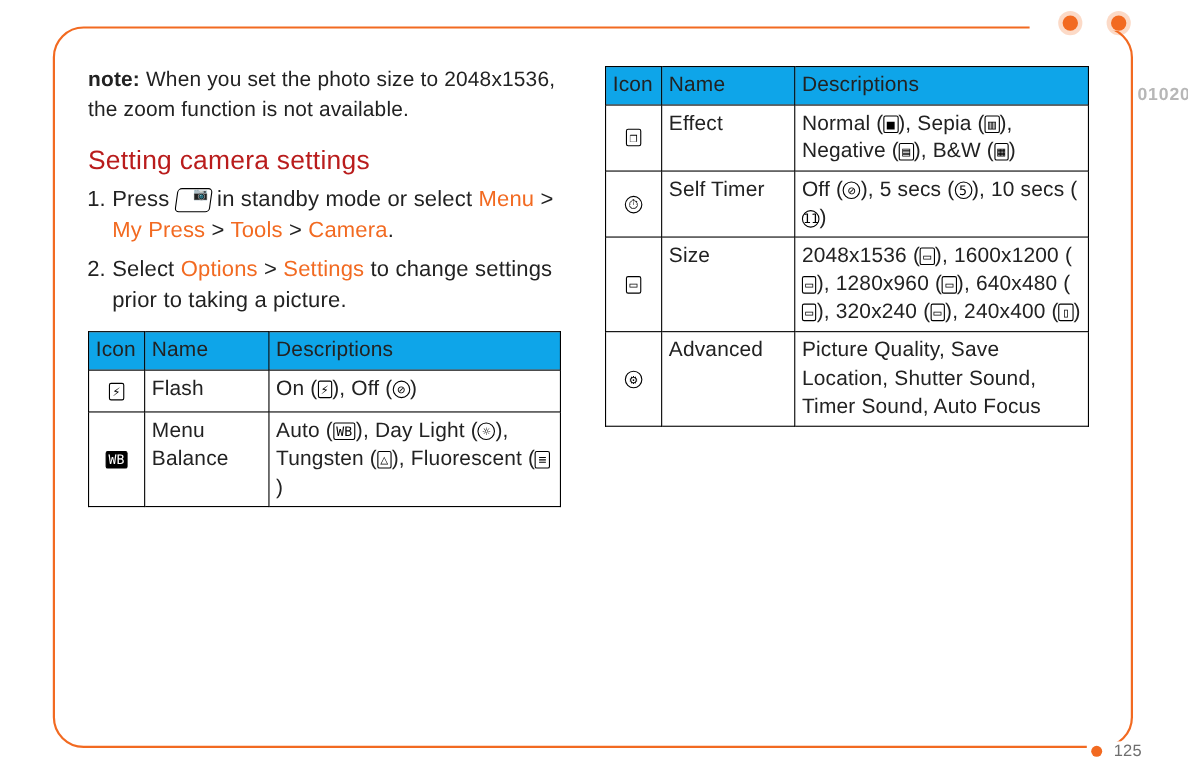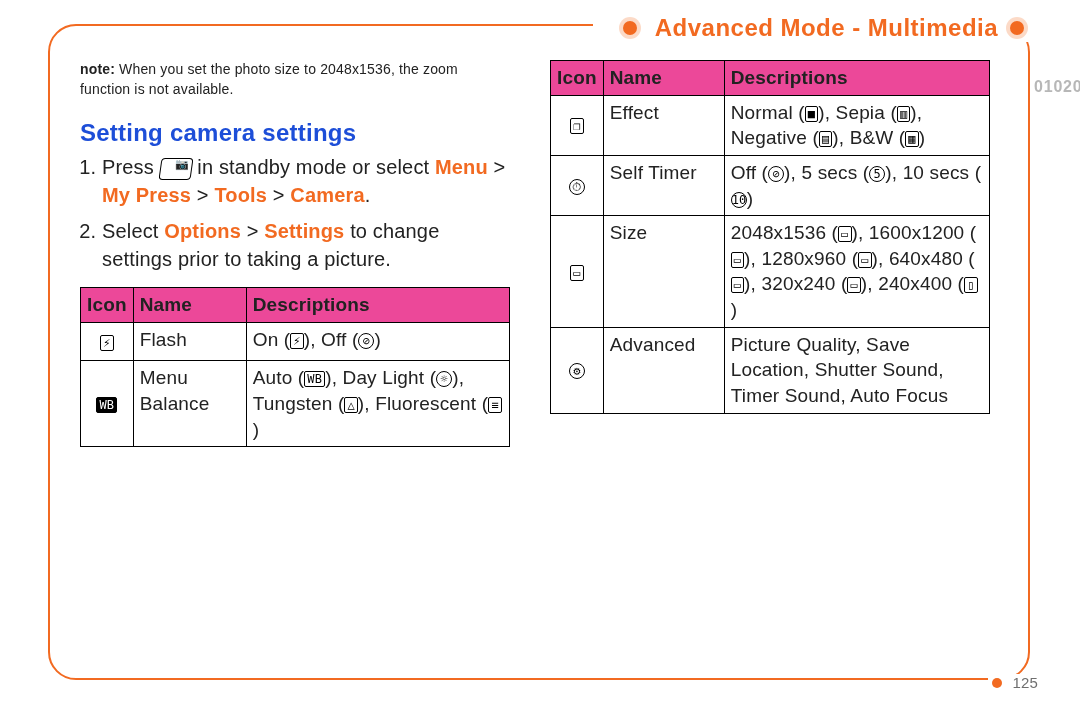--- a/index.html
+++ b/index.html
@@ -56,41 +56,41 @@
   .page{
     position:absolute;
     top:60px;left:80px;right:90px;bottom:50px;
     display:flex;
     gap:40px;
   }
   .col{flex:1;min-width:0}
   .col-left{max-width:430px}
   .col-right{max-width:440px}
 
-  .note{font-size:14px;line-height:1.4;color:var(--black);margin-bottom:20px}
+  .note{font-size:19px;line-height:1.4;color:var(--black);margin-bottom:20px}
   .note b{font-weight:700}
 
-  h2{font-size:24px;font-weight:700;margin:14px 0 6px 0;color:#1d4ed8;letter-spacing:.01em}
+  h2{font-size:24px;font-weight:400;margin:14px 0 6px 0;color:#b91c1c;letter-spacing:.01em}
   ol{margin:0 0 14px 22px;padding:0;font-size:20px;line-height:1.4}
   ol li{margin-bottom:8px}
-  .kw{color:var(--orange);font-weight:700}
+  .kw{color:var(--orange);font-weight:400}
 
   table{
     border-collapse:collapse;
     width:100%;
     font-size:19px;
   }
   th,td{
     border:1px solid #000;
     padding:4px 6px 4px 6px;
     vertical-align:top;
     text-align:left;
     line-height:1.35;
   }
-  th{font-weight:700;background:#ec4899}
+  th{font-weight:400;background:#0ea5e9}
   td.icon{width:46px;text-align:center;vertical-align:middle;padding:6px 2px}
   td.name{width:100px}
   .col-right td.name{width:108px}
   .col-left td.desc,.col-right td.desc{}
 
   
   .ic{
     display:inline-block;
     font-family:monospace;
     font-size:12px;
@@ -161,21 +161,20 @@
   .foot .dot{width:10px;height:10px;box-shadow:none;margin-right:10px}
   .pnum{font-size:15px;color:var(--greytxt)}
 </style>
 </head>
 <body>
 
 <div class="frame"></div>
 
 <div class="hdr">
   <span class="dot left"></span>
-  <span class="hdr-title">Advanced Mode - Multimedia</span>
   <span class="dot"></span>
 </div>
 
 <div class="page">
 
   <div class="col col-left">
     <div class="note">
       <b>note:</b>
       <span>When you set the photo size to 2048x1536, the zoom function is not available.</span>
     </div>
@@ -233,21 +232,21 @@
       </thead>
       <tbody id="tbody-right">
           <tr>
             <td class="icon"><span class="ic ">❐</span></td>
             <td class="name">Effect</td>
             <td class="desc">Normal (<span class="ic ">■</span>), Sepia (<span class="ic ">▥</span>), Negative (<span class="ic ">▤</span>), B&amp;W (<span class="ic ">▦</span>)</td>
           </tr>
           <tr>
             <td class="icon"><span class="ic round">⏱</span></td>
             <td class="name">Self Timer</td>
-            <td class="desc">Off (<span class="ic round">⊘</span>), 5 secs (<span class="ic round">5</span>), 10 secs (<span class="ic round">10</span>)</td>
+            <td class="desc">Off (<span class="ic round">⊘</span>), 5 secs (<span class="ic round">5</span>), 10 secs (<span class="ic round">11</span>)</td>
           </tr>
           <tr>
             <td class="icon"><span class="ic ">▭</span></td>
             <td class="name">Size</td>
             <td class="desc">2048x1536 (<span class="ic ">▭</span>), 1600x1200 (<span class="ic ">▭</span>), 1280x960 (<span class="ic ">▭</span>), 640x480 (<span class="ic ">▭</span>), 320x240 (<span class="ic ">▭</span>), 240x400 (<span class="ic ">▯</span>)</td>
           </tr>
           <tr>
             <td class="icon"><span class="ic round">⚙</span></td>
             <td class="name">Advanced</td>
             <td class="desc">Picture Quality, Save Location, Shutter Sound, Timer Sound, Auto Focus</td>

